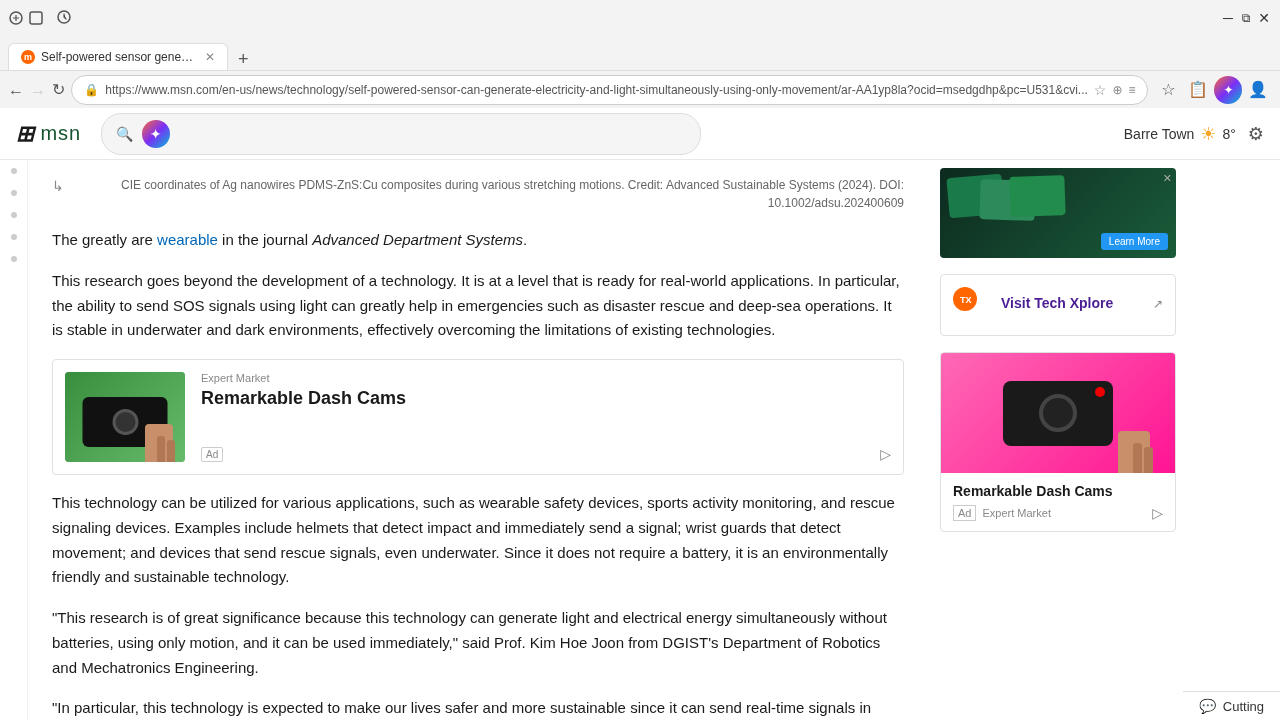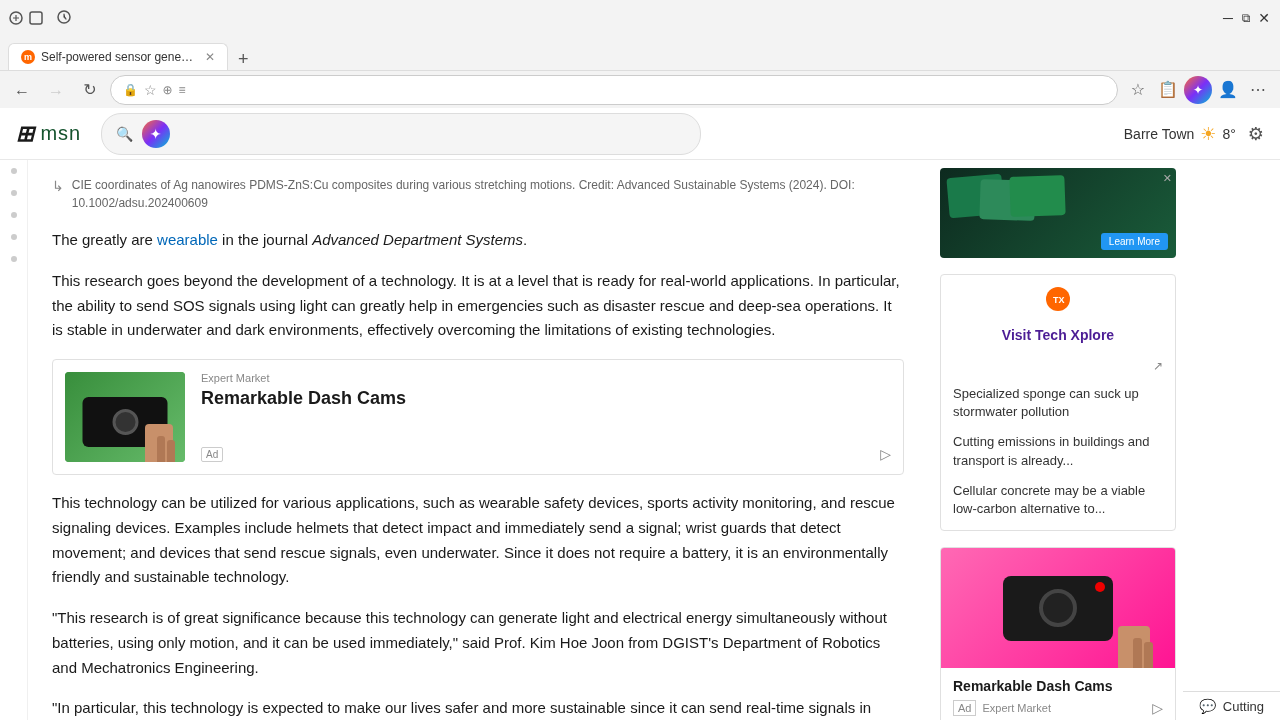--- a/index.html
+++ b/index.html
@@ -39,21 +39,21 @@
     .page-container { display: flex; width: 1280px; position: relative; }
     .left-sidebar { width: 28px; background: #fff; border-right: 1px solid #f0f0f0; display: flex; flex-direction: column; align-items: center; padding-top: 8px; gap: 16px; flex-shrink: 0; }
     .sidebar-dot { width: 6px; height: 6px; background: #ccc; border-radius: 50%; }
 
     
     .main-content { flex: 1; padding: 16px 24px; max-width: 900px; overflow-y: auto; }
 
     
     .image-caption { display: flex; align-items: flex-start; gap: 8px; margin-bottom: 16px; }
     .caption-icon { color: #888; font-size: 14px; margin-top: 2px; flex-shrink: 0; }
-    .caption-text { font-size: 12px; color: #666; line-height: 1.5; }
+    .caption-text { font-size: 12px; color: #666; line-height: 1.5; text-align: right; }
 
     .article-paragraph { font-size: 15px; line-height: 1.65; color: #1a1a1a; margin-bottom: 16px; }
     .article-link { color: #0067b8; text-decoration: none; }
     .italic-text { font-style: italic; }
 
     
     .ad-block { border: 1px solid #e0e0e0; border-radius: 4px; padding: 12px; display: flex; gap: 16px; margin-bottom: 16px; align-items: flex-start; position: relative; }
     .ad-image { width: 120px; height: 90px; background: #4caf50; border-radius: 4px; overflow: hidden; flex-shrink: 0; display: flex; align-items: center; justify-content: center; }
     .ad-image-inner { width: 100%; height: 100%; background: linear-gradient(135deg, #388e3c, #66bb6a); position: relative; }
     .ad-content { flex: 1; }
@@ -61,21 +61,21 @@
     .ad-title { font-size: 18px; font-weight: 600; color: #1a1a1a; }
     .ad-label { position: absolute; bottom: 12px; left: 148px; font-size: 10px; color: #888; border: 1px solid #ccc; padding: 1px 4px; border-radius: 2px; }
     .ad-report { position: absolute; bottom: 12px; right: 12px; font-size: 14px; color: #888; cursor: pointer; }
 
     
     .right-sidebar { width: 260px; flex-shrink: 0; padding: 8px 12px; }
     .sidebar-ad { margin-bottom: 16px; position: relative; }
     .sidebar-ad-img { width: 236px; height: 80px; background: linear-gradient(135deg, #1a3a5c, #2d6a4f); border-radius: 4px; overflow: hidden; position: relative; display: flex; align-items: center; justify-content: center; }
 
     .tech-xplore-box { border: 1px solid #e0e0e0; border-radius: 4px; padding: 12px; margin-bottom: 16px; }
-    .tech-xplore-header { display: flex; align-items: center; gap: 16px; margin-bottom: 12px; flex-direction: column; }
+    .tech-xplore-header { display: flex; align-items: flex-end; gap: 24px; margin-bottom: 12px; }
     .tech-xplore-logo { width: 24px; height: 24px; background: #ff6600; border-radius: 50%; display: flex; align-items: center; justify-content: center; color: white; font-size: 10px; font-weight: bold; }
     .tech-xplore-title { font-size: 14px; font-weight: 600; color: #4c1d95; }
     .external-link-icon { margin-left: auto; color: #888; font-size: 12px; }
     .tech-xplore-items { display: flex; flex-direction: column; gap: 12px; }
     .tech-xplore-item { font-size: 13px; color: #333; line-height: 1.4; cursor: pointer; }
 
     .sidebar-ad2 { border: 1px solid #e0e0e0; border-radius: 4px; overflow: hidden; }
     .sidebar-ad2-img { width: 100%; height: 120px; background: linear-gradient(135deg, #ff69b4, #ff1493); display: flex; align-items: center; justify-content: center; position: relative; }
     .sidebar-ad2-content { padding: 10px 12px; }
     .sidebar-ad2-title { font-size: 14px; font-weight: 600; color: #1a1a1a; margin-bottom: 6px; }
@@ -136,20 +136,21 @@
     </div>
     <button class="new-tab-btn">+</button>
   </div>
 
   <div class="address-bar">
     <button class="nav-btn" title="Back">←</button>
     <button class="nav-btn" style="color:#ccc;" title="Forward">→</button>
     <button class="nav-btn" title="Refresh">↻</button>
     <div class="url-container">
       <span style="color:#888;font-size:12px;">🔒</span>
+      <span class="url-text">https://www.msn.com/en-us/news/technology/self-powered-sensor-can-generate-electricity-and-light-simultaneously-using-only-movement/ar-AA1yp8la?ocid=msedgdhp&amp;pc=U531&amp;cvi...</span>
       <div class="url-icons">
         <span style="color:#888;font-size:14px;">☆</span>
         <span style="color:#888;font-size:12px;">⊕</span>
         <span style="color:#888;font-size:12px;">≡</span>
       </div>
     </div>
     <div class="browser-action-btns">
       <button class="br-btn">☆</button>
       <button class="br-btn">📋</button>
       <button class="br-btn" style="background: linear-gradient(135deg,#ff6b35,#7b2ff7,#00bcd4);color:white;border-radius:50%;width:28px;height:28px;font-size:12px;">✦</button>
@@ -246,25 +247,20 @@
       <div class="tech-xplore-header">
         <div class="tech-xplore-logo">
           <svg width="20" height="20" viewBox="0 0 20 20">
               <circle cx="10" cy="10" r="9" fill="#ff6600"></circle>
               <text x="5" y="14" fill="white" font-size="9" font-weight="bold">TX</text>
             </svg>
         </div>
         <span class="tech-xplore-title">Visit Tech Xplore</span>
         <span class="external-link-icon">↗</span>
       </div>
-      <div class="tech-xplore-items">
-        <div class="tech-xplore-item">Specialized sponge can suck up stormwater pollution</div>
-        <div class="tech-xplore-item">Cutting emissions in buildings and transport is already...</div>
-        <div class="tech-xplore-item">Cellular concrete may be a viable low-carbon alternative to...</div>
-      </div>
     </div>
 
     <div class="sidebar-ad2">
       <div class="sidebar-ad2-img" style="background:linear-gradient(135deg,#ff69b4,#ff1493);position:relative;height:120px;">
 
         <div style="position:relative;width:130px;height:80px;display:flex;align-items:center;justify-content:center;">
           <div style="width:110px;height:65px;background:#1a1a1a;border-radius:8px;display:flex;align-items:center;justify-content:center;position:relative;">
             <div style="width:38px;height:38px;background:#222;border-radius:50%;border:4px solid #444;"></div>
             <div style="position:absolute;top:6px;right:8px;width:10px;height:10px;background:#e00;border-radius:50%;"></div>
           </div>

